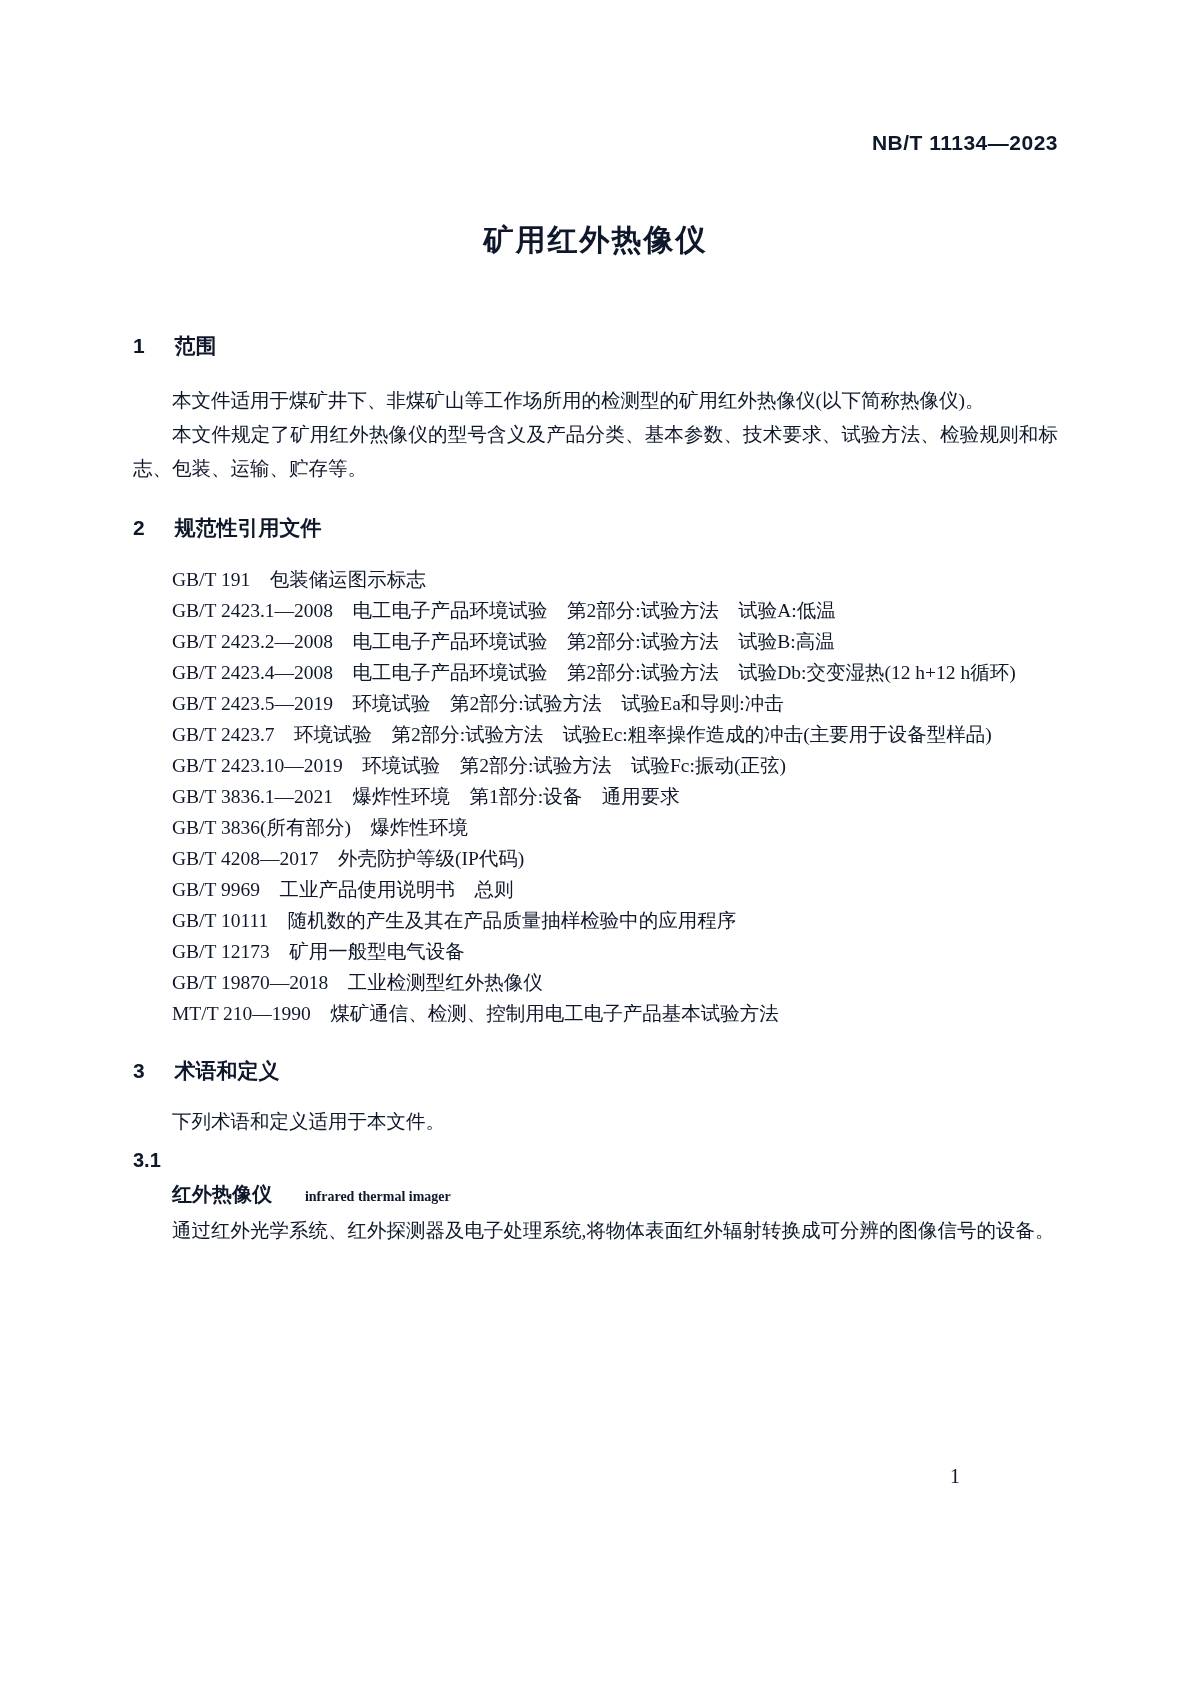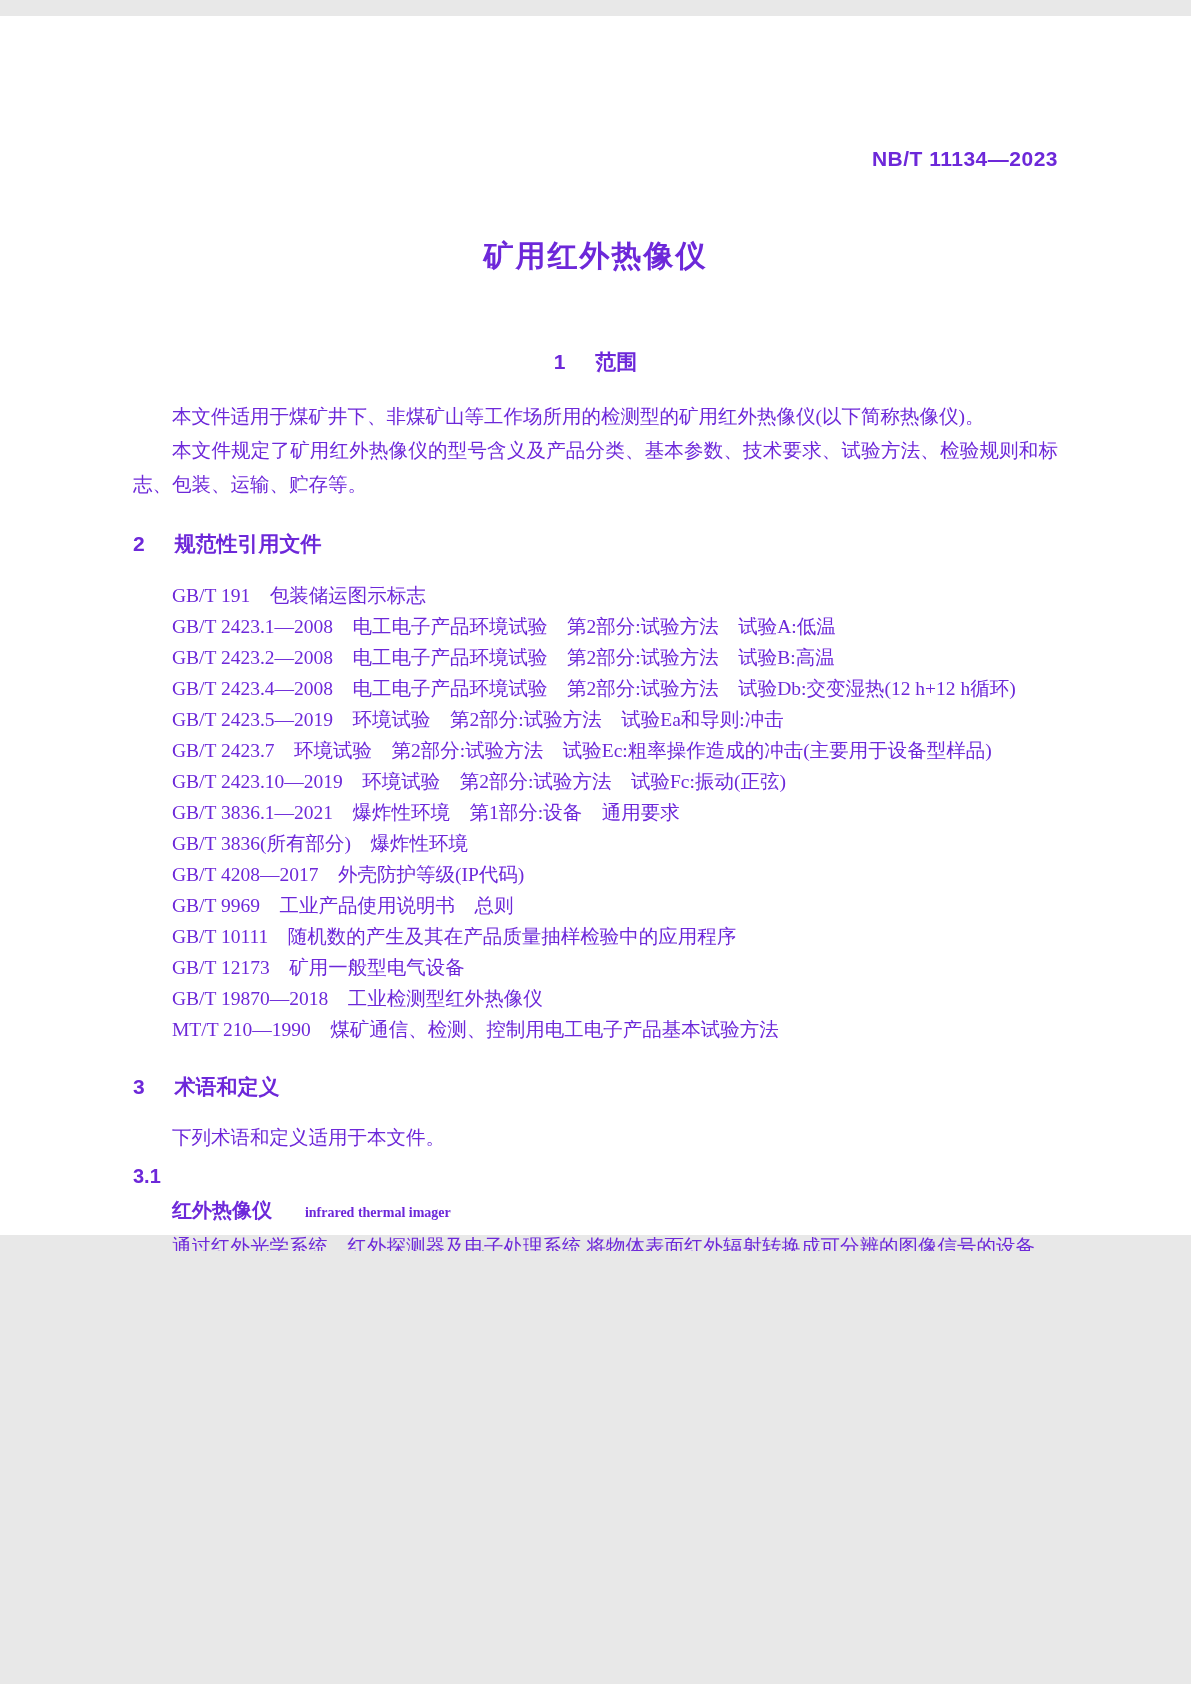--- a/index.html
+++ b/index.html
@@ -3,26 +3,26 @@
 <meta charset="utf-8">
 <style>
   html, body {
     margin: 0;
     padding: 0;
     background: #e8e8e8;
   }
   .page {
     position: relative;
     width: 1191px;
-    height: 1219px;
-    margin: 16px auto;
+    height: 1684px;
+    margin: 0 auto;
     background: #ffffff;
     box-sizing: border-box;
     padding: 132px 133px 0 133px;
-    color: #6d28d9;
+    color: #0f172a;
     font-family: "Liberation Serif", "DejaVu Serif", serif;
     font-size: 19.5px;
     line-height: 34px;
   }
   .doc-header {
     text-align: right;
     font-family: "Liberation Sans", "DejaVu Sans", sans-serif;
     font-weight: bold;
     font-size: 21px;
     line-height: 22px;
@@ -41,21 +41,21 @@
     margin: 0;
     font-family: "Liberation Sans", "DejaVu Sans", sans-serif;
     font-weight: bold;
     font-size: 21px;
     line-height: 28px;
   }
   .sec-heading .sec-num {
     display: inline-block;
     margin-right: 24px;
   }
-  #sec1-heading { margin-top: 72px; margin-bottom: 24px; text-align: center; }
+  #sec1-heading { margin-top: 72px; margin-bottom: 24px; }
   #sec2-heading { margin-top: 28px; margin-bottom: 22px; }
   #sec3-heading { margin-top: 28px; margin-bottom: 20px; }
   .body-para {
     margin: 0;
     text-indent: 2em;
     text-align: justify;
   }
   .ref-list { margin: 0; }
   .ref-item {
     margin: 0;

